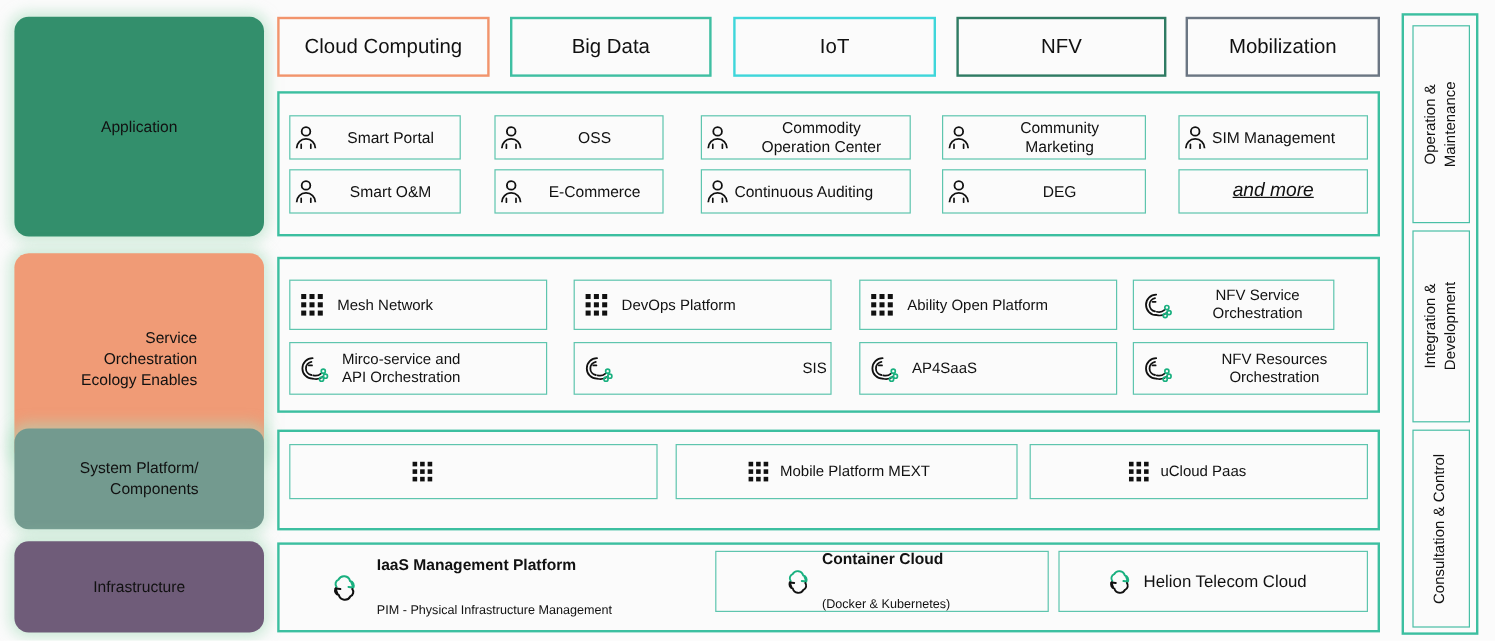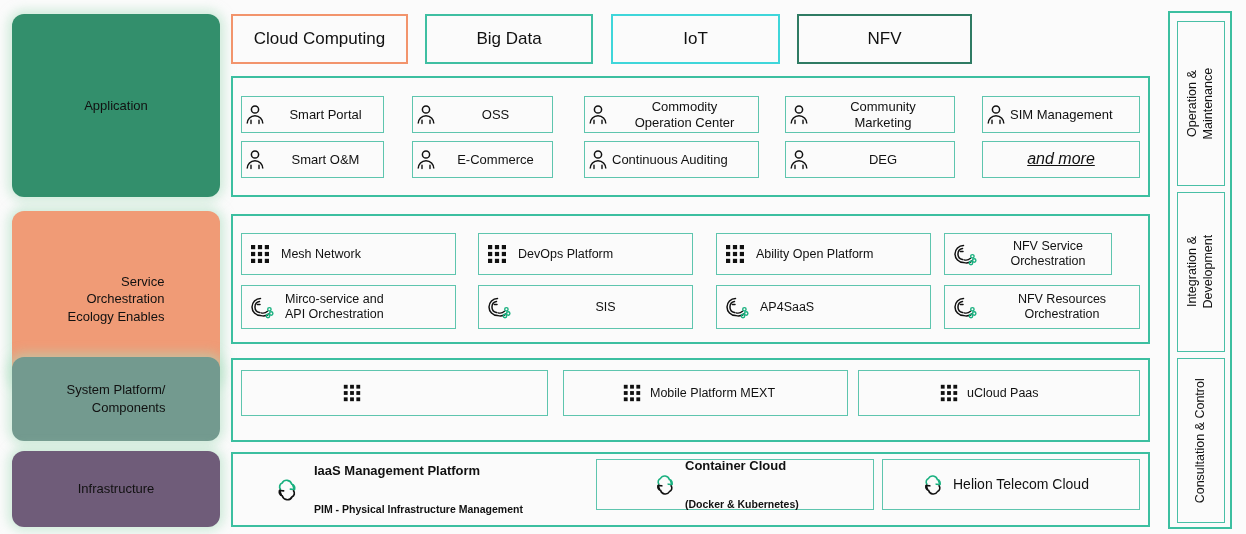--- a/index.html
+++ b/index.html
@@ -107,21 +107,21 @@
   .chip.tight .lbl { text-align: left; padding-left: 1px; }
   .chip .lbl.andmore {
     font-style: italic;
     text-decoration: underline;
     font-size: 16px;
   }
   .chip.noborder { border: none; background: transparent; }
   .sub {
     display: block;
     font-size: 10.5px;
-    font-weight: bold;
+    font-weight: normal;
     margin-top: 24px;
   }
   .strongline { font-weight: bold; font-size: 13px; }
 
   
   svg { display: block; }
 </style>
 </head>
 <body>
 
@@ -144,20 +144,23 @@
     <span>Cloud Computing</span>
   </div>
   <div class="cat-tab" style="left: 425px; width: 168px; border: 2.5px solid rgb(63, 191, 162);">
     <span>Big Data</span>
   </div>
   <div class="cat-tab" style="left: 611px; width: 169px; border: 2.5px solid rgb(63, 214, 218);">
     <span>IoT</span>
   </div>
   <div class="cat-tab" style="left: 797px; width: 175px; border: 2.5px solid rgb(47, 123, 99);">
     <span>NFV</span>
+  </div>
+  <div class="cat-tab" style="left: 988px; width: 162px; border: 2.5px solid rgb(107, 118, 131);">
+    <span>Mobilization</span>
   </div>
 
   <div class="panel" style="left:231px;top:76px;width:919px;height:121px;"></div>
 
   <div class="chip app" style="left:241px;top:96px;width:143px;height:37px;">
     <span class="ico">
       <svg width="26" height="26" viewBox="0 0 26 26">
           <circle cx="13" cy="7.5" r="3.6" fill="none" stroke="#111" stroke-width="1.5"></circle>
           <path d="M5.2 21.5 A7.8 7.8 0 0 1 20.8 21.5" fill="none" stroke="#111" stroke-width="1.5"></path>
           <path d="M9 21.5 v-3.2 M17 21.5 v-3.2" stroke="#111" stroke-width="1.4" stroke-linecap="round"></path>
@@ -362,21 +365,21 @@
           <path d="M13 18.8 A7 7 0 0 0 19.5 17.3"></path>
           <path d="M13 21.6 A9.5 9.5 0 0 0 21.5 19.6"></path>
         </g>
         <g fill="none" stroke="#19b07f" stroke-width="1.4">
           <circle cx="21.4" cy="15.3" r="1.7"></circle>
           <circle cx="23.2" cy="19.5" r="1.7"></circle>
           <circle cx="20" cy="22" r="1.7"></circle>
         </g>
       </svg>
     </span>
-    <span class="lbl tight" style="text-align:center;">SIS</span>
+    <span class="lbl tight" style="text-align:right;">SIS</span>
   </div>
   <div class="chip" style="left:716px;top:285px;width:215px;height:44px;">
     <span class="ico" style="width:40px;">
       <svg width="28" height="26" viewBox="0 0 28 26">
         <g fill="none" stroke="#111" stroke-width="1.5" stroke-linecap="round">
           <path d="M12.5 4.5 A8.5 8.5 0 0 0 12.5 21.5"></path>
           <path d="M11.5 7.5 A5.6 5.6 0 0 0 11.5 18.5"></path>
           <path d="M12 10.5 h-2.6"></path>
         </g>
         <g fill="none" stroke="#111" stroke-width="1.4" stroke-linecap="round">

